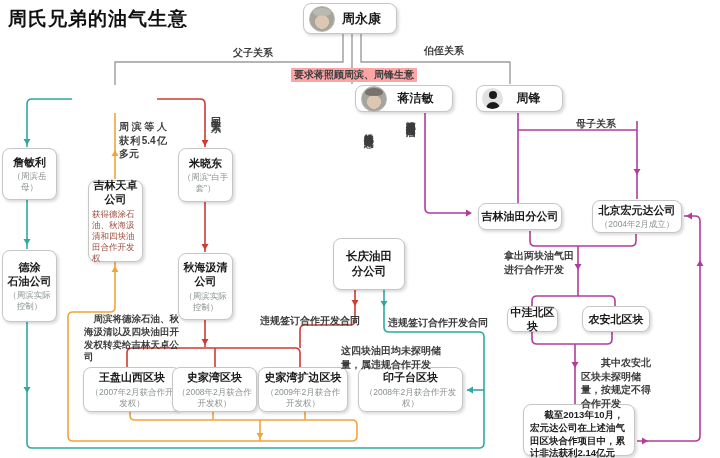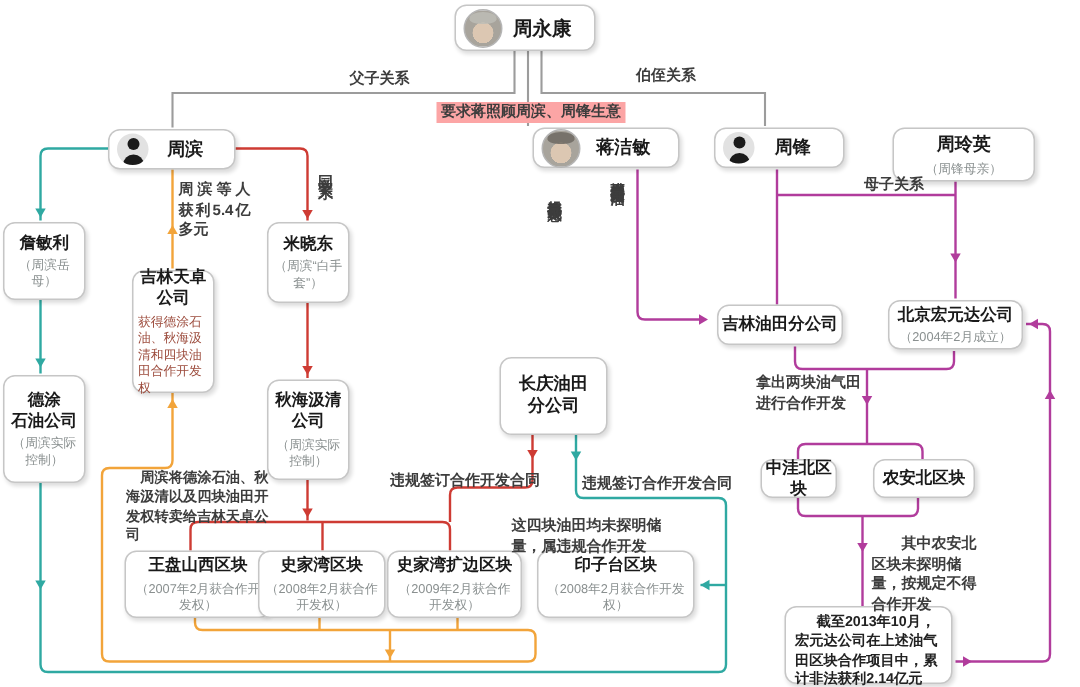--- a/index.html
+++ b/index.html
@@ -46,20 +46,21 @@
     text-align:left;font-size:9.5px;font-weight:bold;color:#222;
     padding:4px 6px;line-height:1.35;align-items:flex-start;justify-content:flex-start;
   }
   .textbox .inner{text-indent:1.5em;}
 </style>
 </head>
 <body>
 
 <div id="stage">
 
+  <div id="page-title">周氏兄弟的油气生意</div>
 
   <svg class="wires" width="720" height="458">
 
     <g fill="none" stroke-width="1.4" style="stroke:var(--c-gray)">
       <path d="M343,34 V62 H115 V85"></path>
       <path d="M361,34 V62 H510 V84"></path>
       <path d="M352,34 V84"></path>
     </g>
 
     <g fill="none" stroke-width="1.6" style="stroke:var(--c-teal)">
@@ -125,39 +126,31 @@
       <polygon points="696.5,266 703.5,266 700,260"></polygon>
       <polygon points="692,212.5 692,219.5 686,216"></polygon>
     </g>
   </svg>
 
   <div class="node person" style="left:303px;top:3px;width:94px;height:31px;">
     <span class="avatar avatar-photo grayhair"></span>
     <span class="lbl lbl-lg">周永康</span>
   </div>
 
-  <div class="node person" style="left:72px;top:86px;width:85px;height:27px;">
-    <span class="avatar avatar-icon"></span>
-    <span class="lbl">周滨</span>
-  </div>
 
   <div class="node person" style="left:355px;top:85px;width:98px;height:27px;">
     <span class="avatar avatar-photo"></span>
     <span class="lbl">蒋洁敏</span>
   </div>
 
   <div class="node person" style="left:476px;top:85px;width:87px;height:27px;">
     <span class="avatar avatar-icon"></span>
     <span class="lbl">周锋</span>
   </div>
 
-  <div class="node" style="left:595px;top:85px;width:95px;height:36px;">
-    <span class="lbl">周玲英</span>
-    <span class="note">（周锋母亲）</span>
-  </div>
 
   <div class="node" style="left:2px;top:148px;width:55px;height:52px;">
     <span class="lbl lbl-sm">詹敏利</span>
     <span class="note">（周滨岳母）</span>
   </div>
 
   <div class="node" style="left:178px;top:148px;width:55px;height:54px;">
     <span class="lbl lbl-sm">米晓东</span>
     <span class="note">（周滨“白手套”）</span>
   </div>

